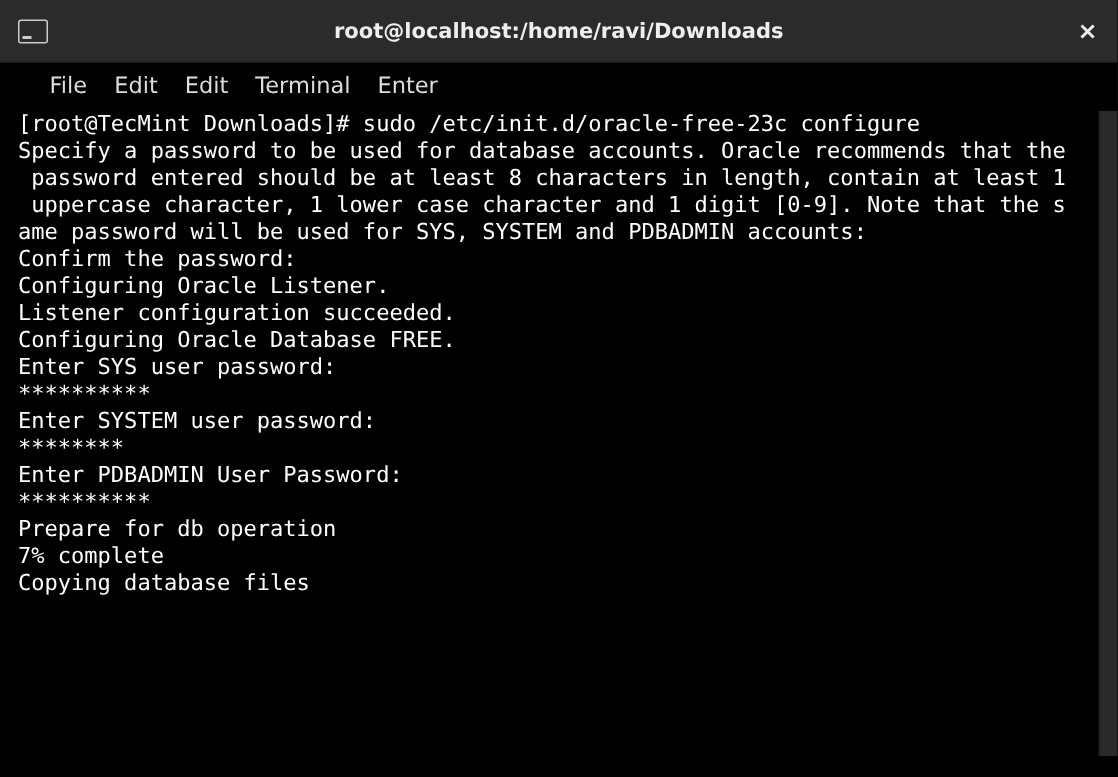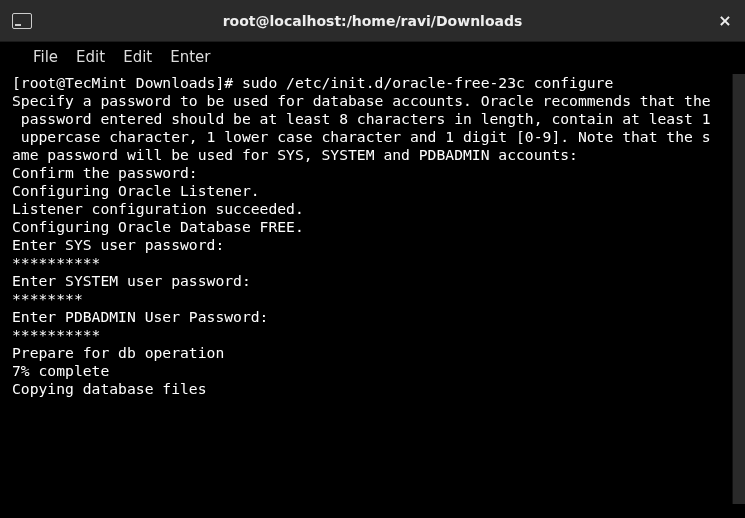--- a/index.html
+++ b/index.html
@@ -106,20 +106,21 @@
     <div class="titlebar-icon"></div>
   </div>
   <div class="title-text">root@localhost:/home/ravi/Downloads</div>
   <div class="close-btn">×</div>
 </div>
 
 <div class="menubar">
   <div class="menu-item">File</div>
   <div class="menu-item">Edit</div>
   <div class="menu-item">Edit</div>
+  <div class="menu-item">Terminal</div>
   <div class="menu-item">Enter</div>
 </div>
 
 <div class="terminal-body">
   <div class="terminal-content" id="term-out">[root@TecMint Downloads]# sudo /etc/init.d/oracle-free-23c configure
 Specify a password to be used for database accounts. Oracle recommends that the
  password entered should be at least 8 characters in length, contain at least 1
  uppercase character, 1 lower case character and 1 digit [0-9]. Note that the s
 ame password will be used for SYS, SYSTEM and PDBADMIN accounts:
 Confirm the password:

